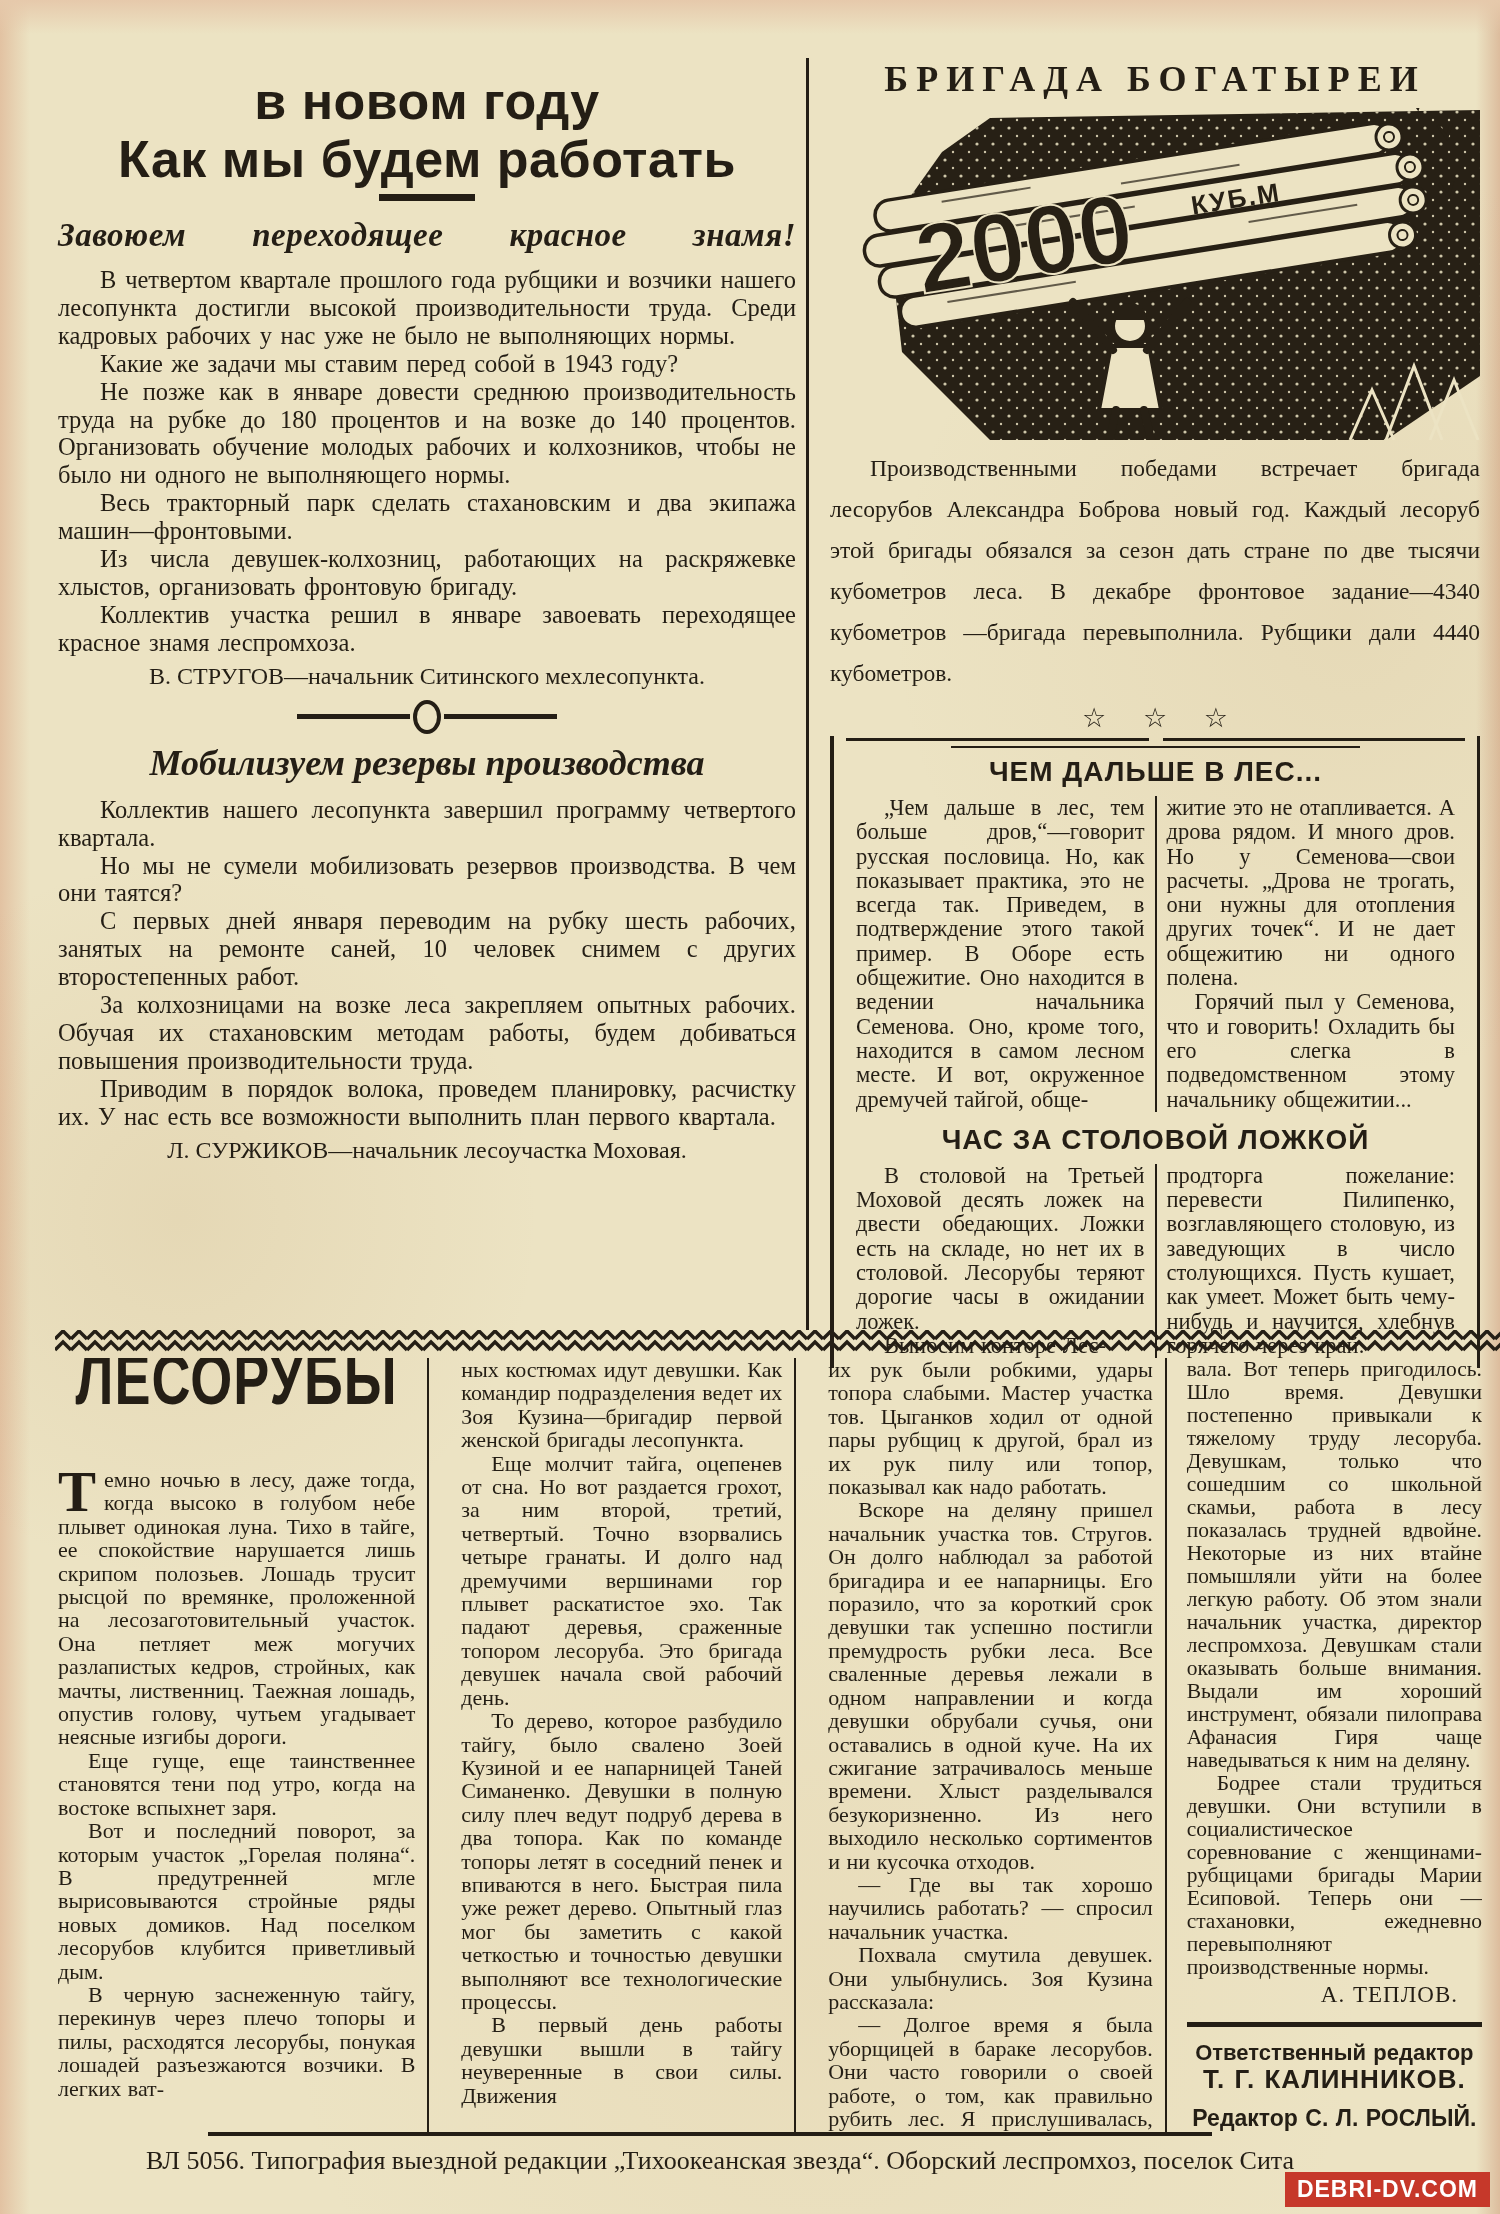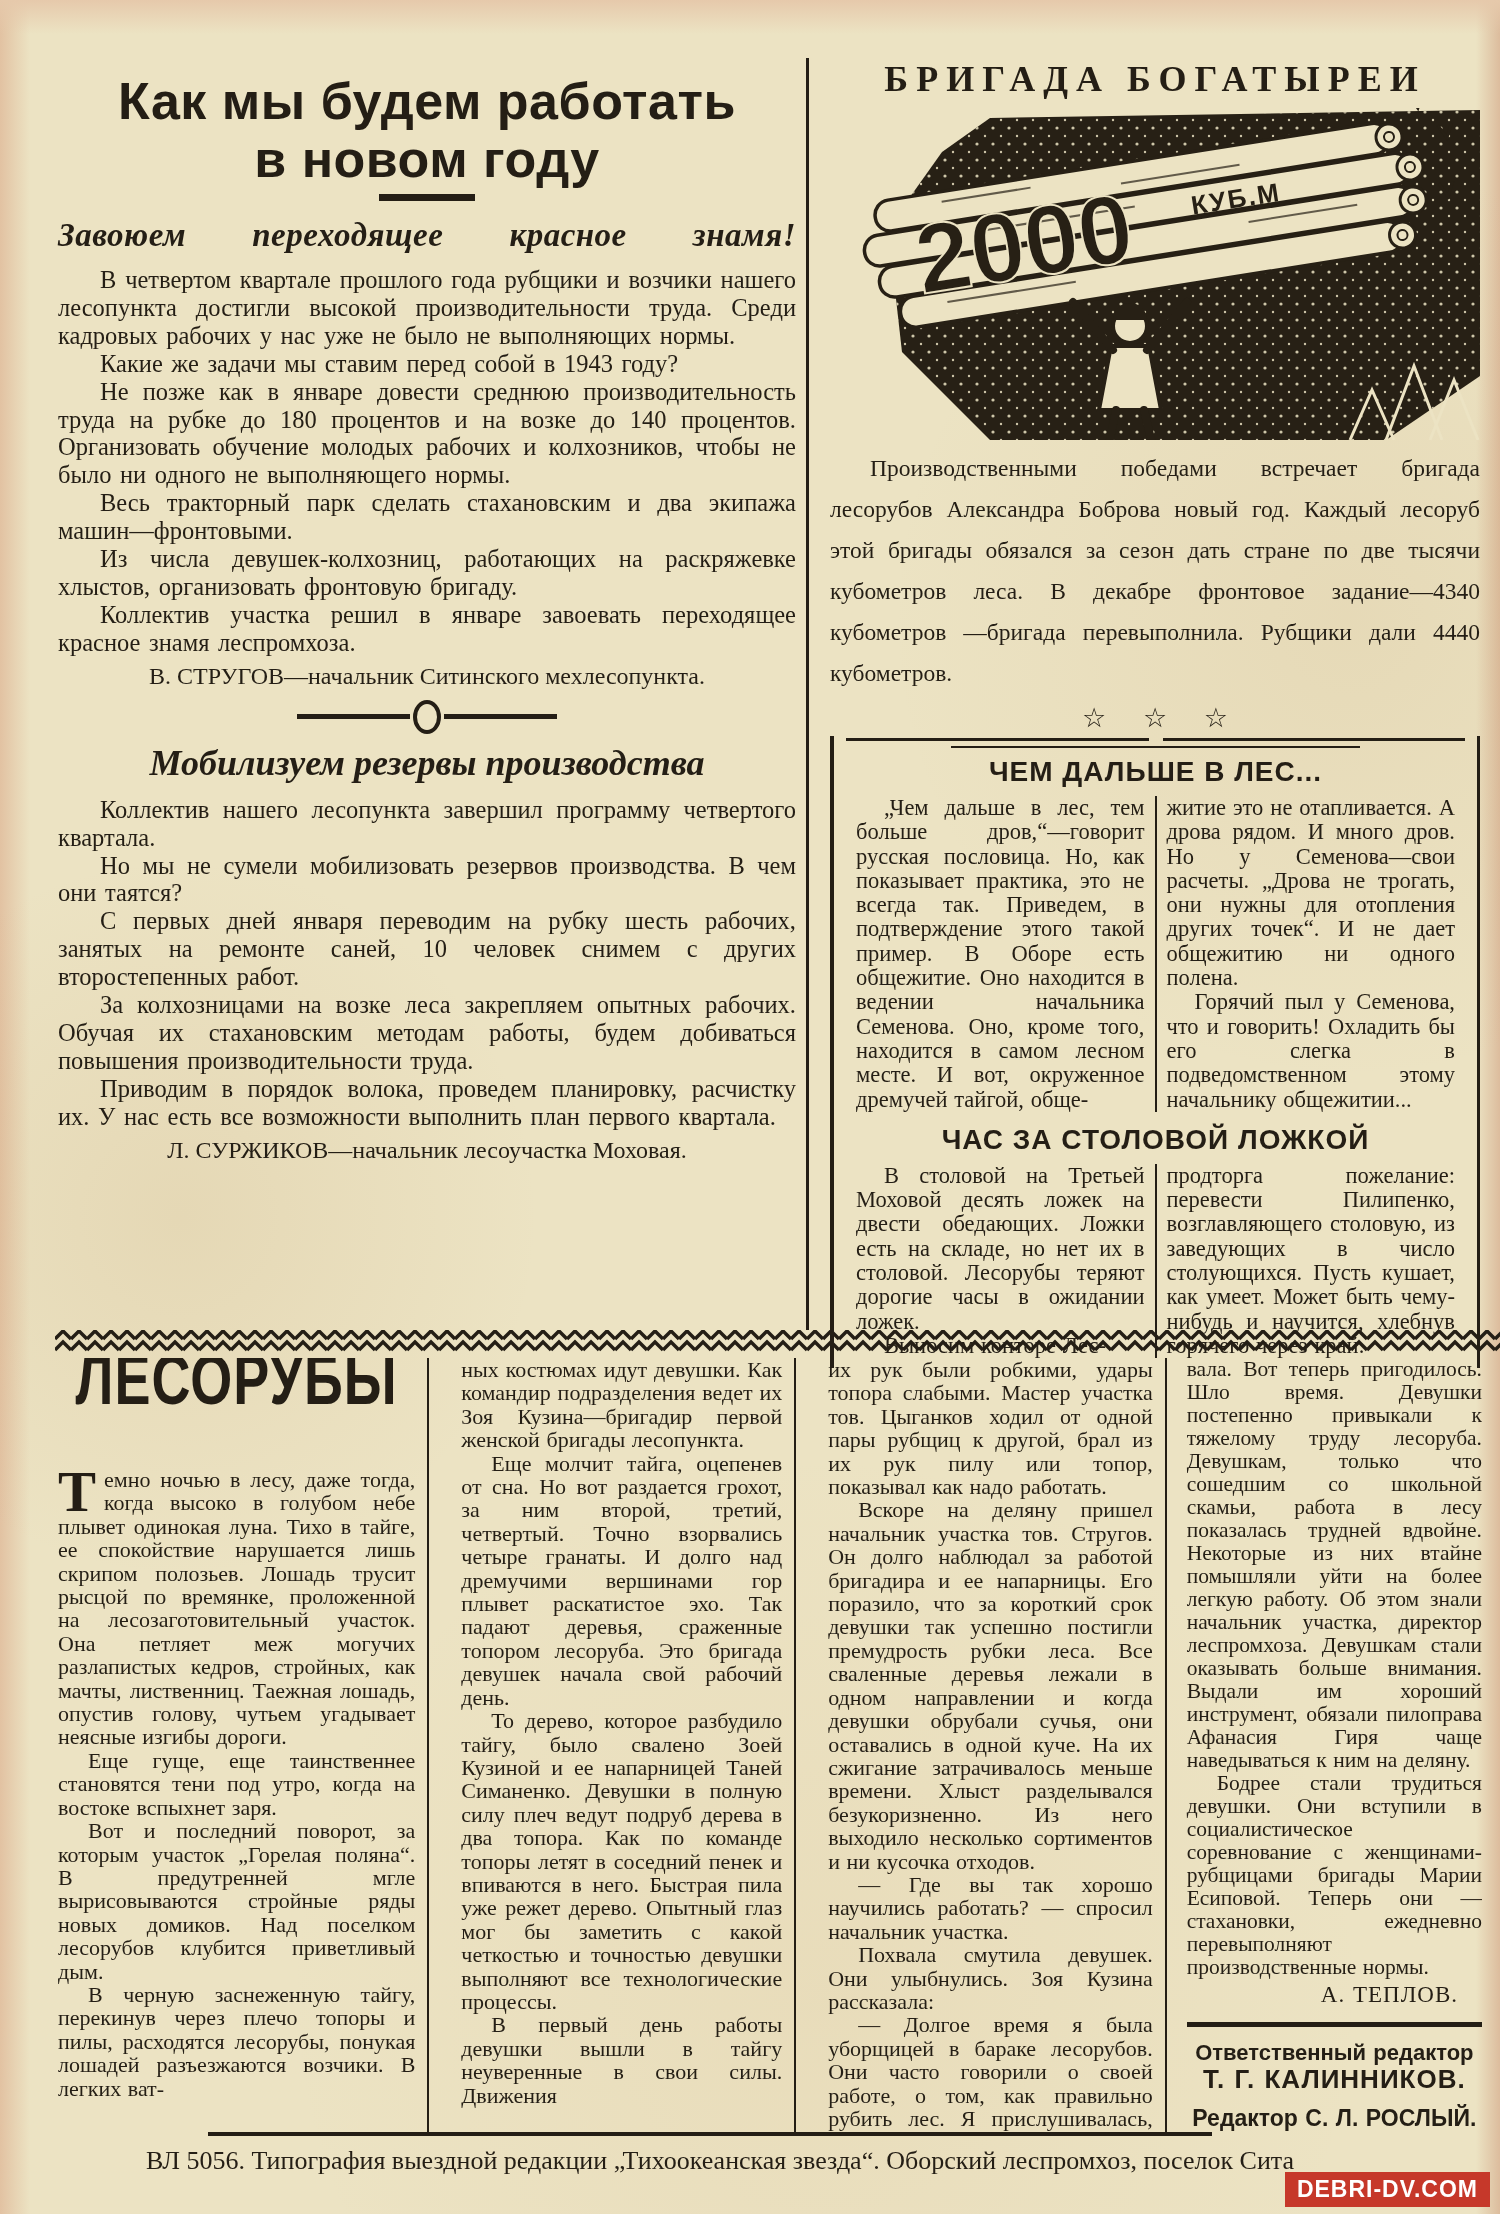--- a/index.html
+++ b/index.html
@@ -82,22 +82,22 @@
     font-family:"Liberation Sans",sans-serif;font-weight:bold;font-size:23px;letter-spacing:1px;
     padding:4px 12px;border-radius:0;}
 </style>
 </head>
 <body>
 
 <div class="page">
 
   <div class="top-left">
     <div class="headline">
+      <div>в новом году</div>
       <div>Как мы будем работать</div>
-      <div>в новом году</div>
     </div>
     <div class="headline-underline"></div>
     <div class="subtitle">Завоюем переходящее красное знамя!</div>
     <div class="body">
       <p>В четвертом квартале прошлого года рубщики и возчики нашего лесопункта достигли высокой производительности труда. Среди кадровых рабочих у нас уже не было не выполняющих нормы.</p>
       <p>Какие же задачи мы ставим перед собой в 1943 году?</p>
       <p>Не позже как в январе довести среднюю производительность труда на рубке до 180 процентов и на возке до 140 процентов. Организовать обучение молодых рабочих и колхозников, чтобы не было ни одного не выполняющего нормы.</p>
       <p>Весь тракторный парк сделать стахановским и два экипажа машин—фронтовыми.</p>
       <p>Из числа девушек-колхозниц, работающих на раскряжевке хлыстов, организовать фронтовую бригаду.</p>
       <p>Коллектив участка решил в январе завоевать переходящее красное знамя леспромхоза.</p>

